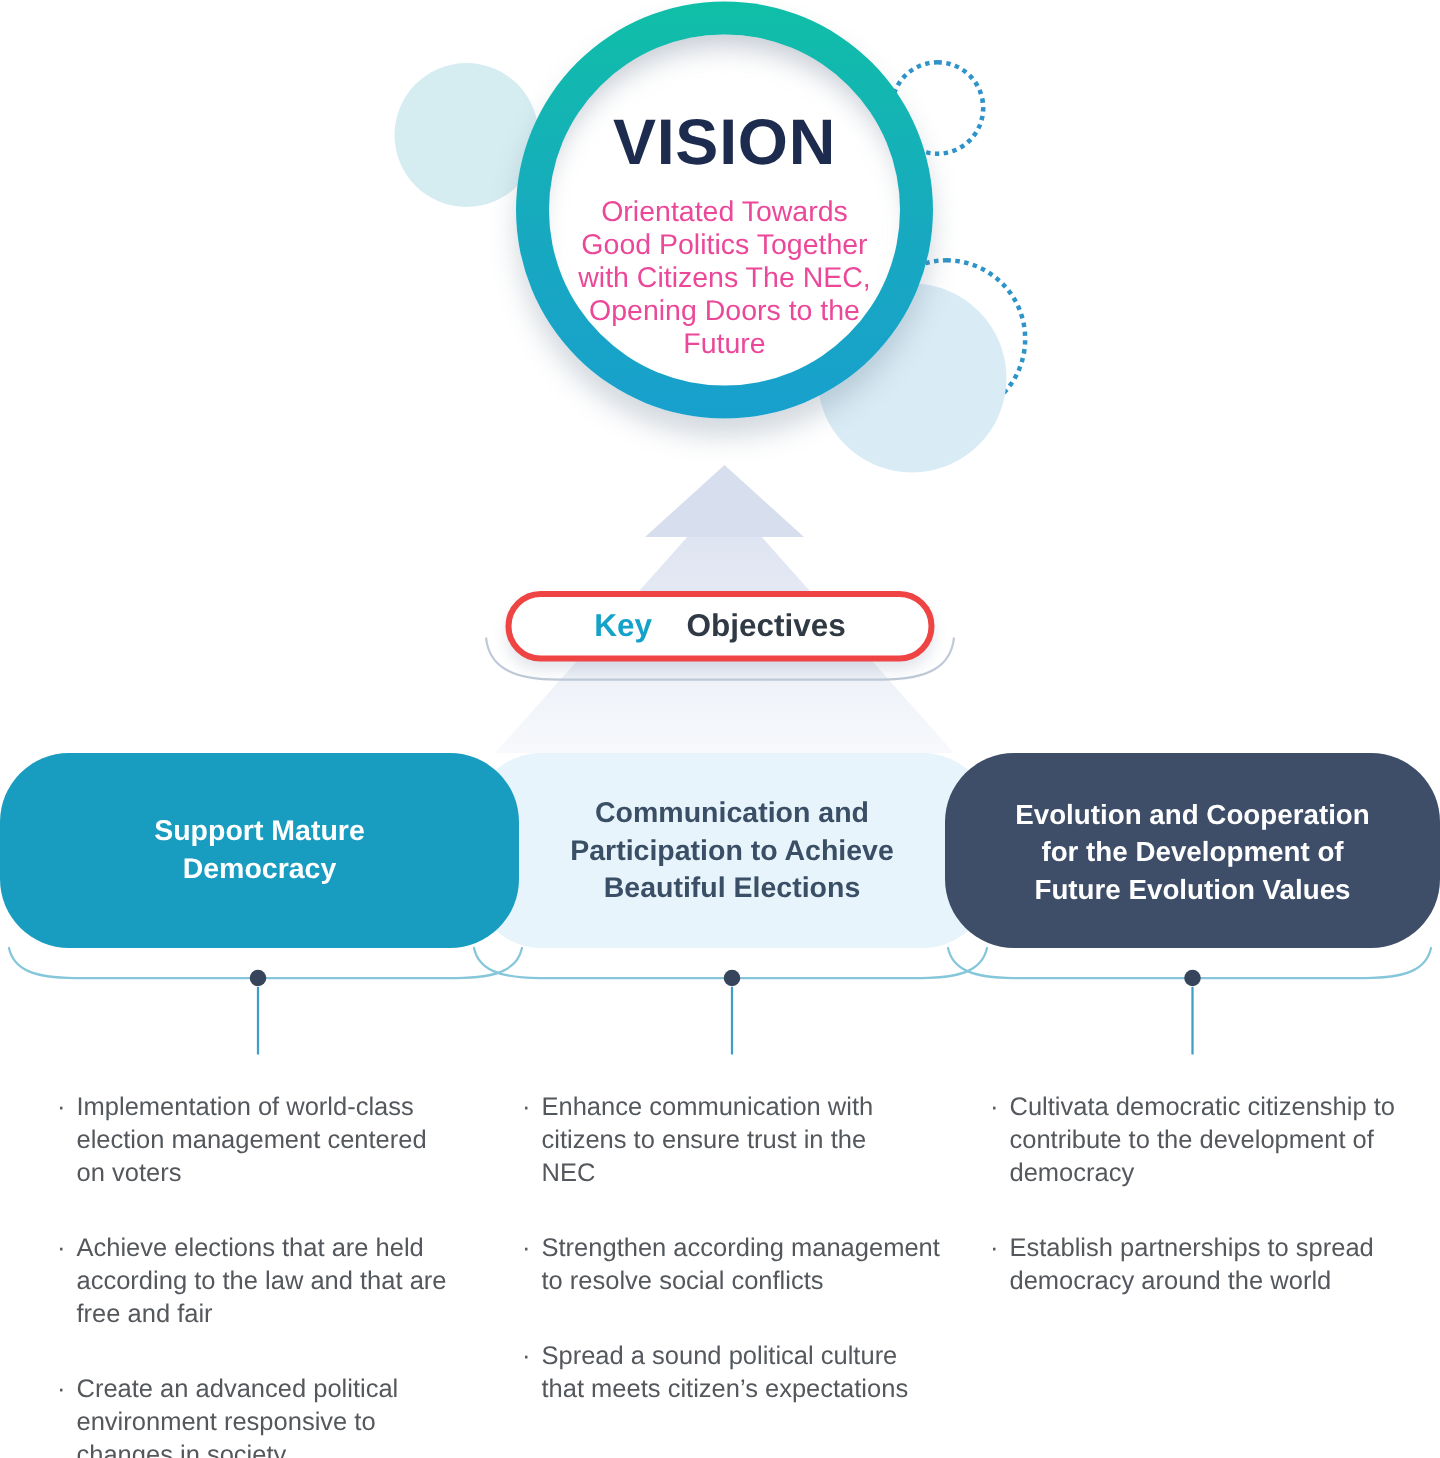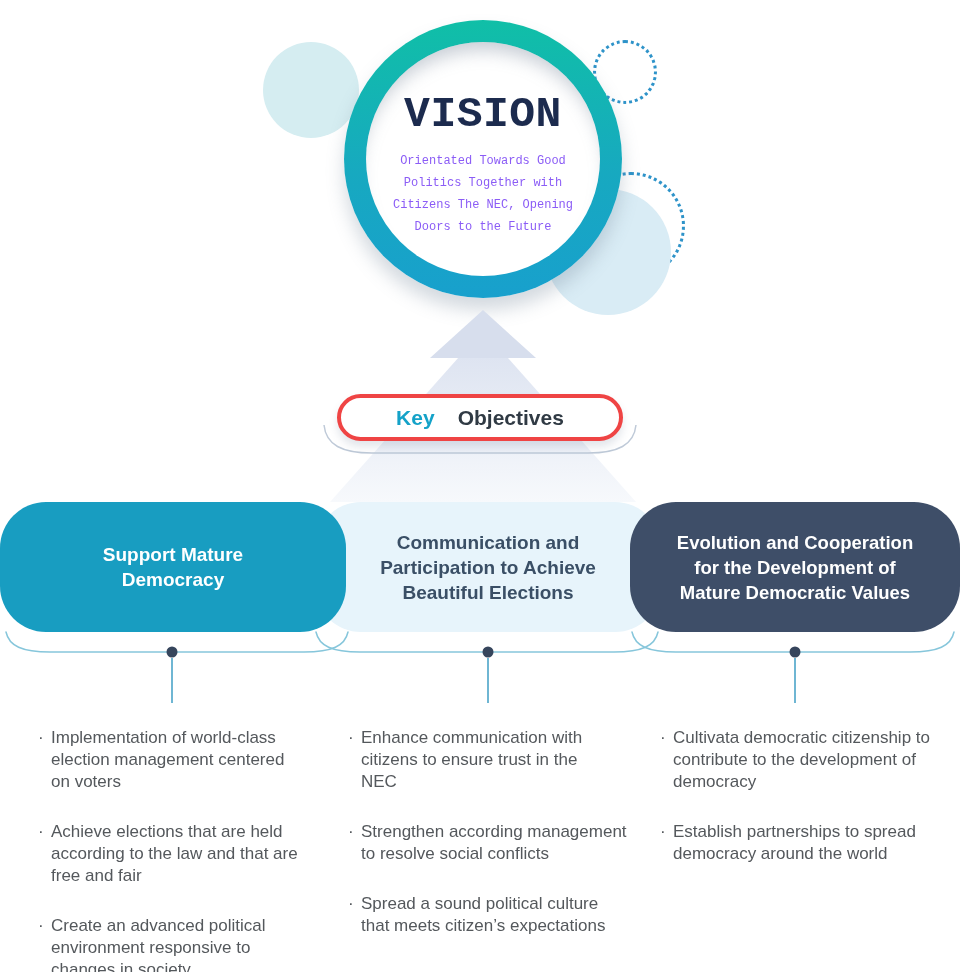--- a/index.html
+++ b/index.html
@@ -8,29 +8,29 @@
 
   
   .decor-fill{position:absolute;border-radius:50%;background:#d5edf1;}
   .decor-fill.tl{left:263px;top:42px;width:96px;height:96px;}
   .decor-fill.br{left:545px;top:189px;width:126px;height:126px;background:#d9ecf5;}
   .decor-dot{position:absolute;border-radius:50%;border:3px dotted #2e93c9;box-sizing:border-box;}
   .decor-dot.tr{left:593px;top:40px;width:64px;height:64px;}
   .decor-dot.br{left:577px;top:172px;width:108px;height:108px;}
 
   
-  .vision-ring{position:absolute;left:344px;top:20px;width:278px;height:278px;border-radius:50%;
+  .vision-ring{position:absolute;left:344px;top:1px;width:278px;height:278px;border-radius:50%;
                background:linear-gradient(180deg,#10bfa7 0%,#17a9c0 55%,#18a0cd 100%);
-               box-shadow:0 12px 18px rgba(110,130,150,.30);font-family:Liberation Mono, monospace;}
+               box-shadow:0 12px 18px rgba(110,130,150,.30);}
   .vision-inner{position:absolute;left:22px;top:22px;width:234px;height:234px;border-radius:50%;
                 background:#fff;box-shadow:inset 0 16px 18px -8px rgba(115,130,150,.40);
                 display:flex;flex-direction:column;align-items:center;box-sizing:border-box;
                 padding-top:50px;text-align:center;}
   .vision-title{font-size:43px;font-weight:700;color:#1c2b4e;letter-spacing:.5px;line-height:1.05;}
-  .vision-desc{margin-top:13px;width:214px;font-size:12px;line-height:22px;color:#8b5cf6;}
+  .vision-desc{margin-top:13px;width:214px;font-size:19px;line-height:22px;color:#ec4899;}
 
   
   .arrow-svg{position:absolute;left:300px;top:302px;width:360px;height:200px;}
   .pill{position:absolute;left:337px;top:394px;width:286px;height:47px;box-sizing:border-box;
         border:4px solid #ef4444;border-radius:28px;background:#fff;
         display:flex;align-items:center;justify-content:center;
         font-size:21px;font-weight:700;box-shadow:0 6px 9px rgba(70,90,120,.15);}
   .pill-accent{color:#14a2c8;}
   .pill-rest{color:#303a44;margin-left:23px;}
 
@@ -91,21 +91,21 @@
     <span class="pill-rest">Objectives</span>
   </div>
 
   <div class="pillar p2">
     <div class="pillar-title">Communication and Participation to Achieve Beautiful Elections</div>
   </div>
   <div class="pillar p1">
     <div class="pillar-title">Support Mature Democracy</div>
   </div>
   <div class="pillar p3">
-    <div class="pillar-title">Evolution and Cooperation for the Development of Mature Democratic Values</div>
+    <div class="pillar-title">Evolution and Cooperation for the Development of Future Evolution Values</div>
   </div>
 
   <svg class="connector-svg" viewBox="0 0 960 90">
     <g stroke="#86c6db" stroke-width="1.5" fill="none" stroke-linecap="round">
       <path d="M6,7 C9,21 22,27 50,27 L304,27 C332,27 345,21 348,7"></path>
       <path d="M316,7 C319,21 332,27 360,27 L614,27 C642,27 655,21 658,7"></path>
       <path d="M632,7 C635,21 648,27 676,27 L910,27 C938,27 951,21 954,7"></path>
     </g>
     <g stroke="#3f9ec4" stroke-width="1.5">
       <line x1="172" y1="33" x2="172" y2="78"></line>

